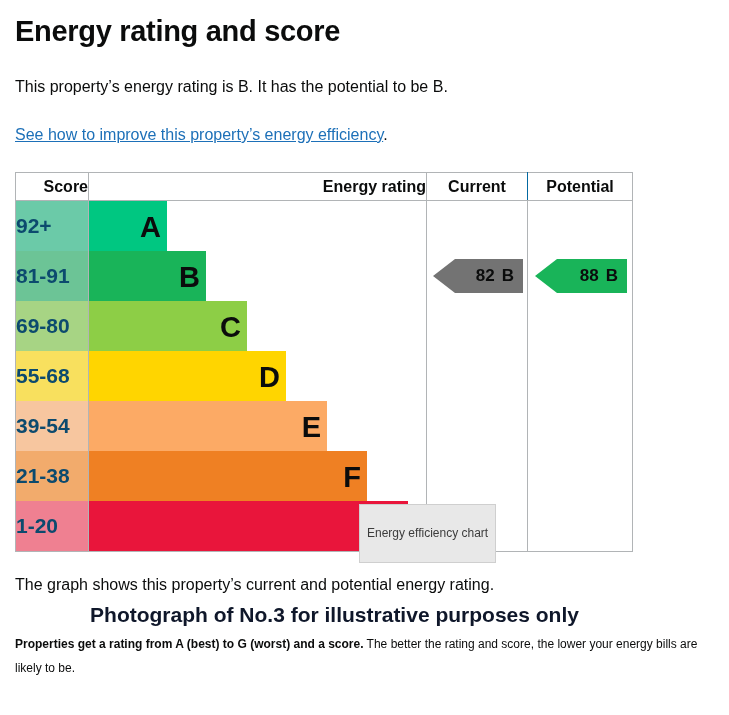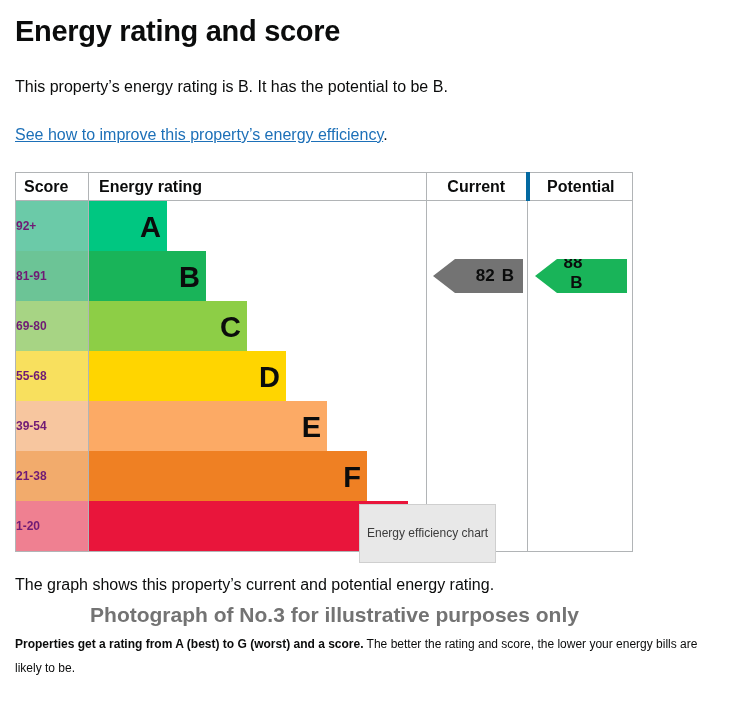--- a/index.html
+++ b/index.html
@@ -53,36 +53,36 @@
   .col-score  { width: 73px; }
   .col-rating { width: 338px; }
   .col-cur    { width: 101px; }
   .col-pot    { width: 105px; }
 
   thead th {
     font-size: 16px;
     font-weight: bold;
     height: 27px;
     line-height: 27px;
-    text-align: left;
+    text-align: right;
     border-bottom: 1px solid #b1b4b6;
     background: #ffffff;
     color: #0b0c0c;
   }
   thead th.h-score  { padding-left: 8px; }
   thead th.h-rating { padding-left: 10px; border-left: 1px solid #b1b4b6; }
   thead th.h-cur    { text-align: center; border-left: 1px solid #b1b4b6; }
-  thead th.h-pot    { text-align: center; border-left: 4px solid #0369a1; }
+  thead th.h-pot    { text-align: center; border-left: 1px solid #0369a1; }
 
   tbody tr { height: 50px; }
   td.score-cell {
-    font-size: 12px;
+    font-size: 21px;
     font-weight: bold;
     padding-left: 8px;
-    color: #701a75;
+    color: #0c4a6e;
   }
   td.rating-cell {
     position: relative;
     border-left: 1px solid #b1b4b6;
     padding: 0;
   }
   td.cur-cell, td.pot-cell {
     border-left: 1px solid #b1b4b6;
     position: relative;
     padding: 0;
@@ -115,21 +115,21 @@
     justify-content: flex-end;
     padding-right: 9px;
     box-sizing: border-box;
     font-size: 17px;
     font-weight: bold;
     color: #0b0c0c;
     clip-path: polygon(22px 0, 100% 0, 100% 100%, 22px 100%, 0 50%);
   }
   .arrow .score-num { margin-right: 7px; }
   .arrow-cur { left: 6px;  right: 4px; }
-  .arrow-pot { left: 7px;  right: 5px; flex-direction: column; }
+  .arrow-pot { left: 7px;  right: 5px; }
 
   
   .tooltip {
     position: absolute;
     background: #e8e8e8;
     color: #3c3c3c;
     border: 1px solid #cfcfcf;
     font-size: 12px;
     line-height: 17px;
     padding: 20px 7px;
@@ -140,21 +140,21 @@
     margin-left: 31px;
   }
 
   
   .after-graph {
     font-size: 16px;
     line-height: 22px;
     margin: 22px 0 0 0;
   }
   .illustrative {
-    color: #737373;
+    color: #0f172a;
     font-weight: bold;
     font-size: 21px;
     line-height: 26px;
     text-align: center;
     margin: 6px 0 0 0;
     padding-right: 60px;
   }
   .bottom-copy {
     font-size: 12px;
     line-height: 24px;

